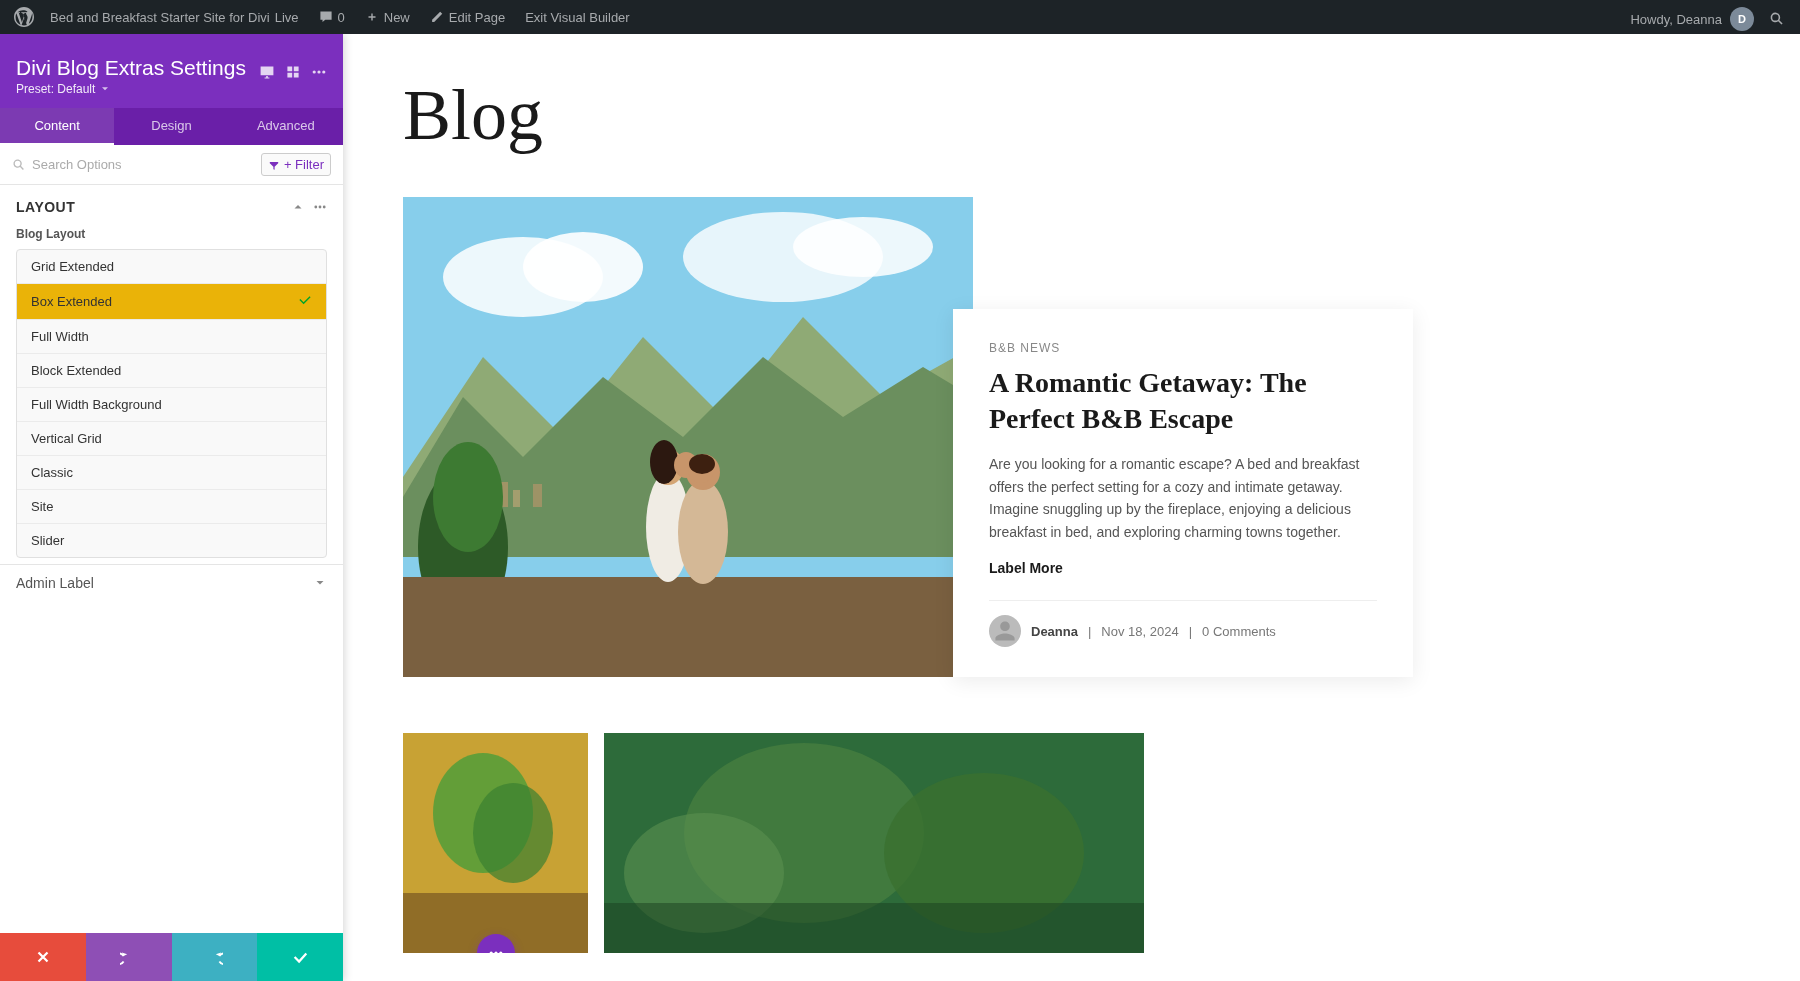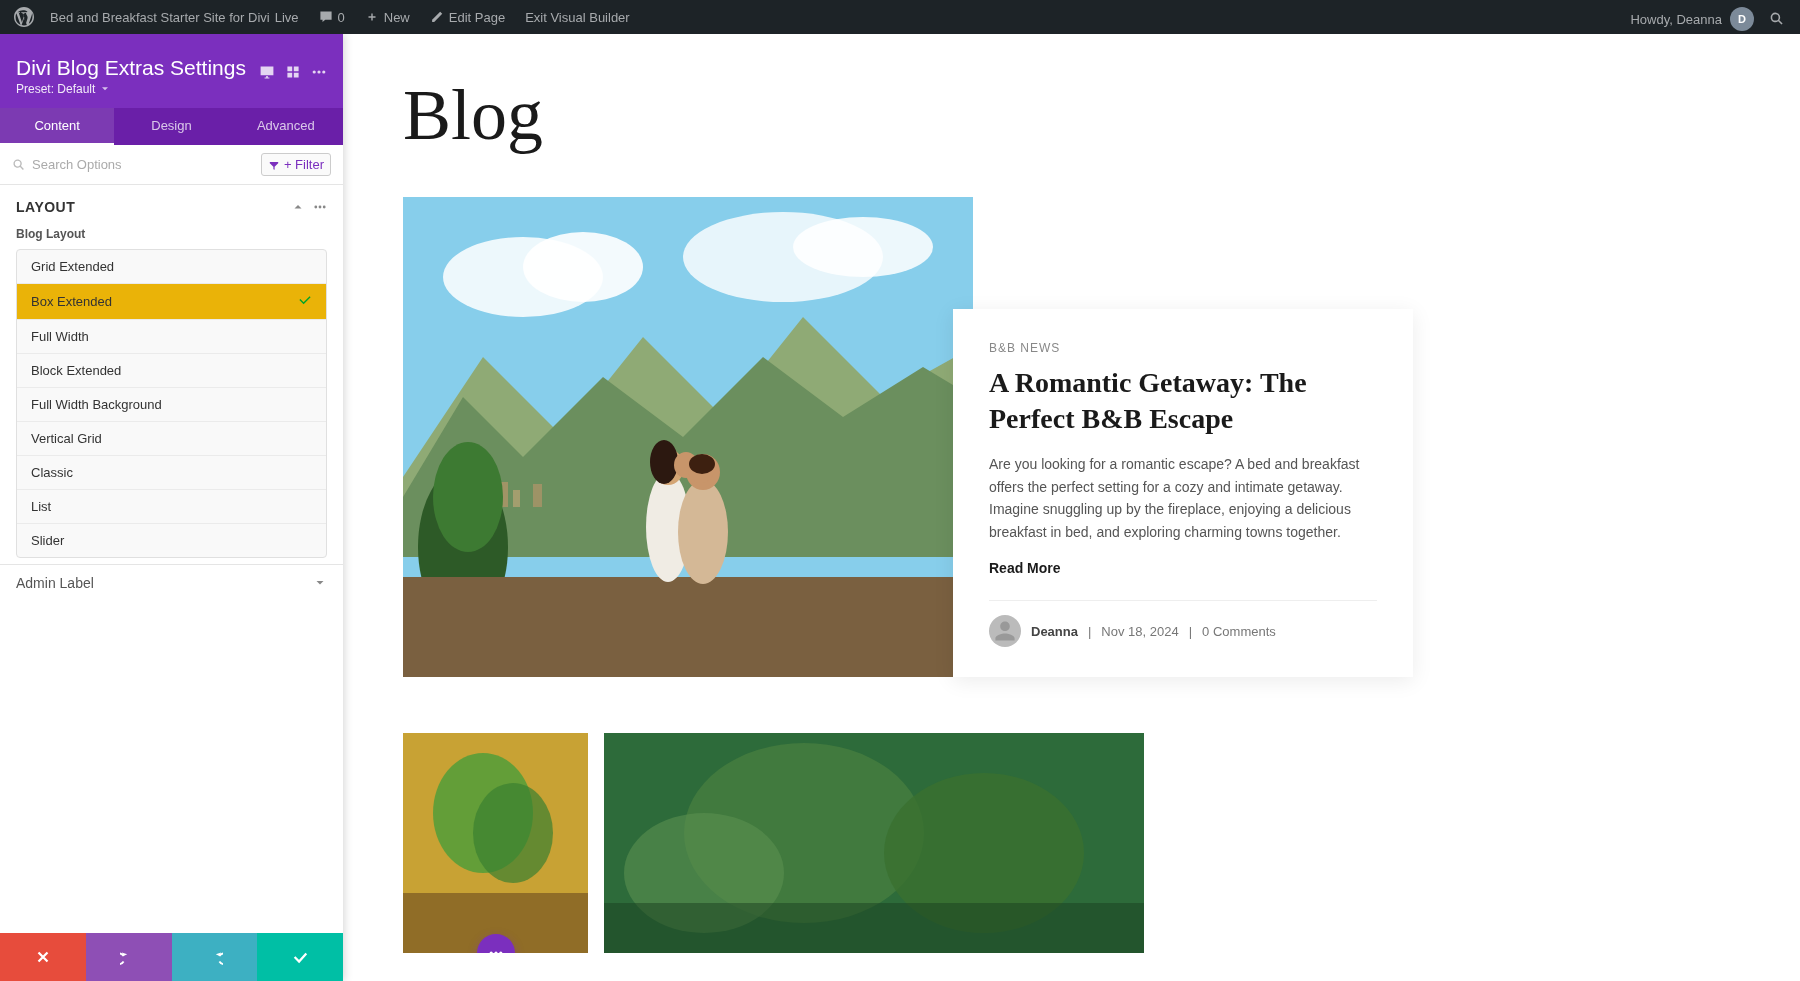--- a/index.html
+++ b/index.html
@@ -477,21 +477,21 @@
       <div class="layout-option">
         <span>Full Width Background</span>
       </div>
       <div class="layout-option">
         <span>Vertical Grid</span>
       </div>
       <div class="layout-option">
         <span>Classic</span>
       </div>
       <div class="layout-option">
-        <span>List</span>
+        <span>Site</span>
       </div>
       <div class="layout-option">
         <span>Slider</span>
       </div>
     </div>
   </div>
 
   <div class="admin-label-section">
     <div class="admin-label-header">
       <span class="admin-label-title">Admin Label</span>
@@ -580,21 +580,21 @@
 
           <ellipse cx="299" cy="267" rx="13" ry="10" fill="#3d2010"></ellipse>
         </svg>
       </div>
     </div>
 
     <div class="featured-text-card">
       <div class="post-category">B&amp;B News</div>
       <h2 class="post-title">A Romantic Getaway: The Perfect B&amp;B Escape</h2>
       <p class="post-excerpt">Are you looking for a romantic escape? A bed and breakfast offers the perfect setting for a cozy and intimate getaway. Imagine snuggling up by the fireplace, enjoying a delicious breakfast in bed, and exploring charming towns together.</p>
-      <a class="read-more">Read More</a>
+      <a class="read-more">Label More</a>
       <div class="post-meta">
         <div class="avatar">
           <svg viewBox="0 0 24 24">
               <path d="M12 12c2.7 0 4.8-2.1 4.8-4.8S14.7 2.4 12 2.4 7.2 4.5 7.2 7.2 9.3 12 12 12zm0 2.4c-3.2 0-9.6 1.6-9.6 4.8v2.4h19.2v-2.4c0-3.2-6.4-4.8-9.6-4.8z" fill="#999"></path>
             </svg>
         </div>
         <span class="author">Deanna</span>
         <span>|</span>
         <span>Nov 18, 2024</span>
         <span>|</span>

